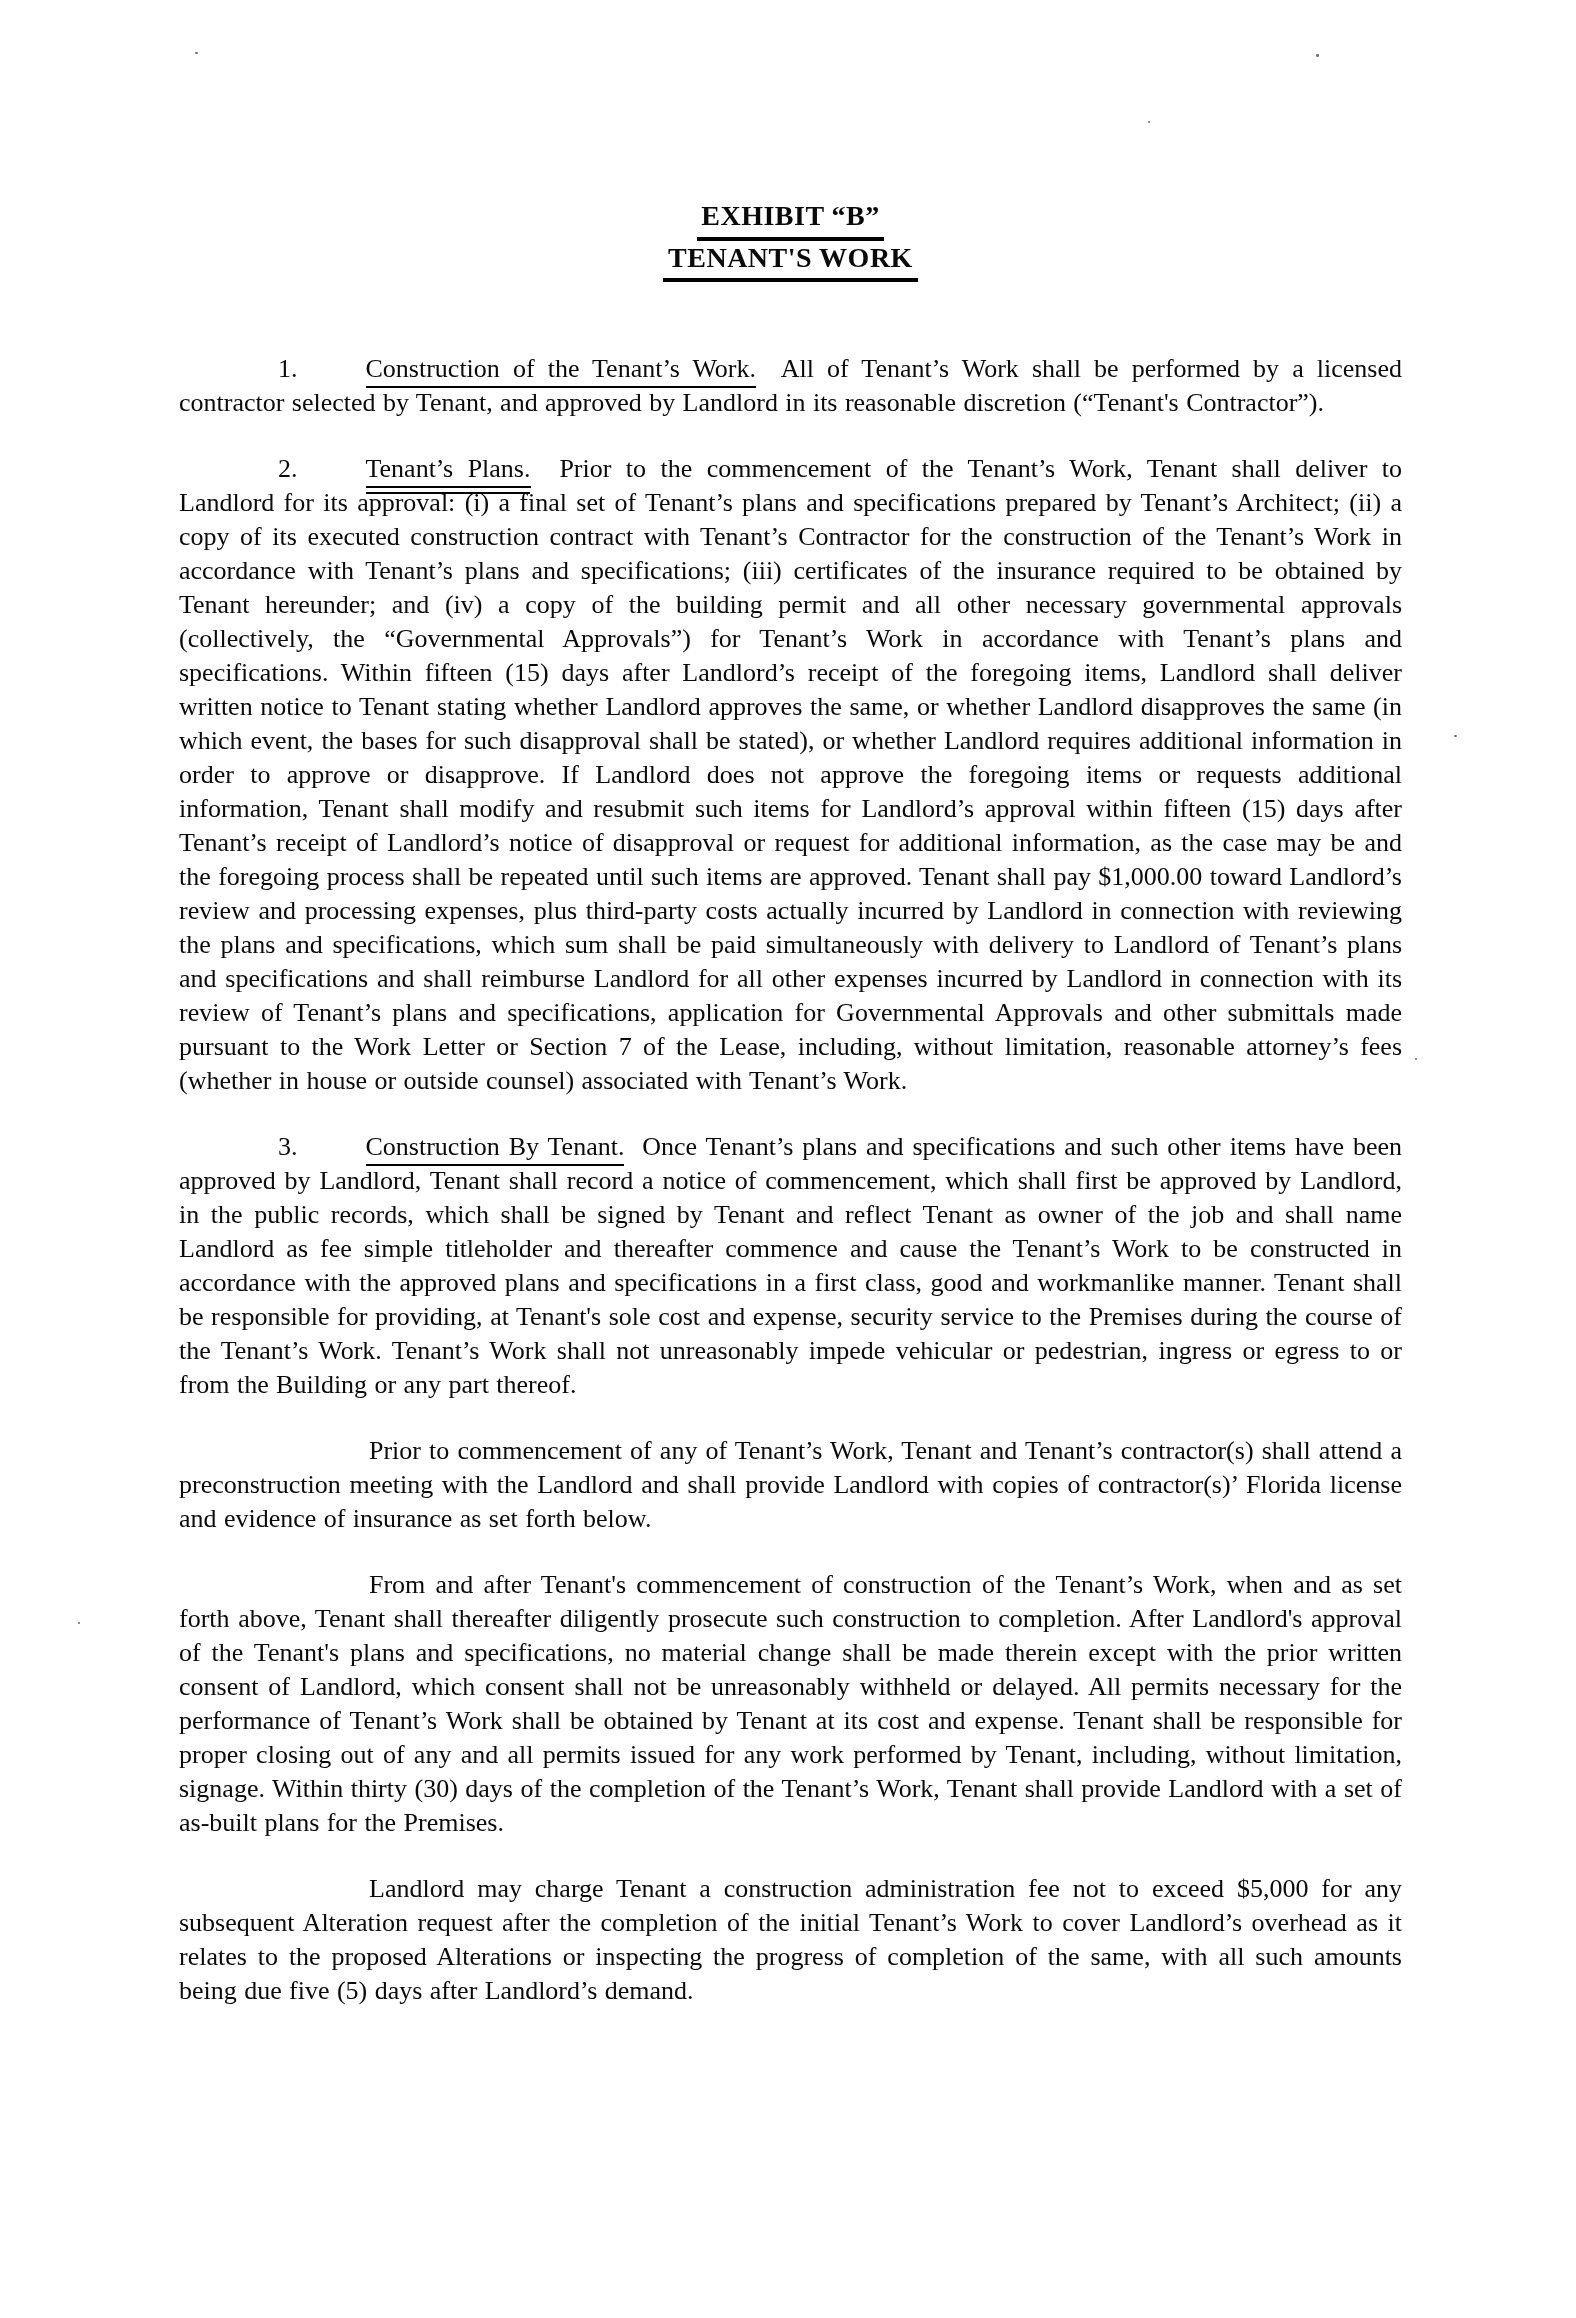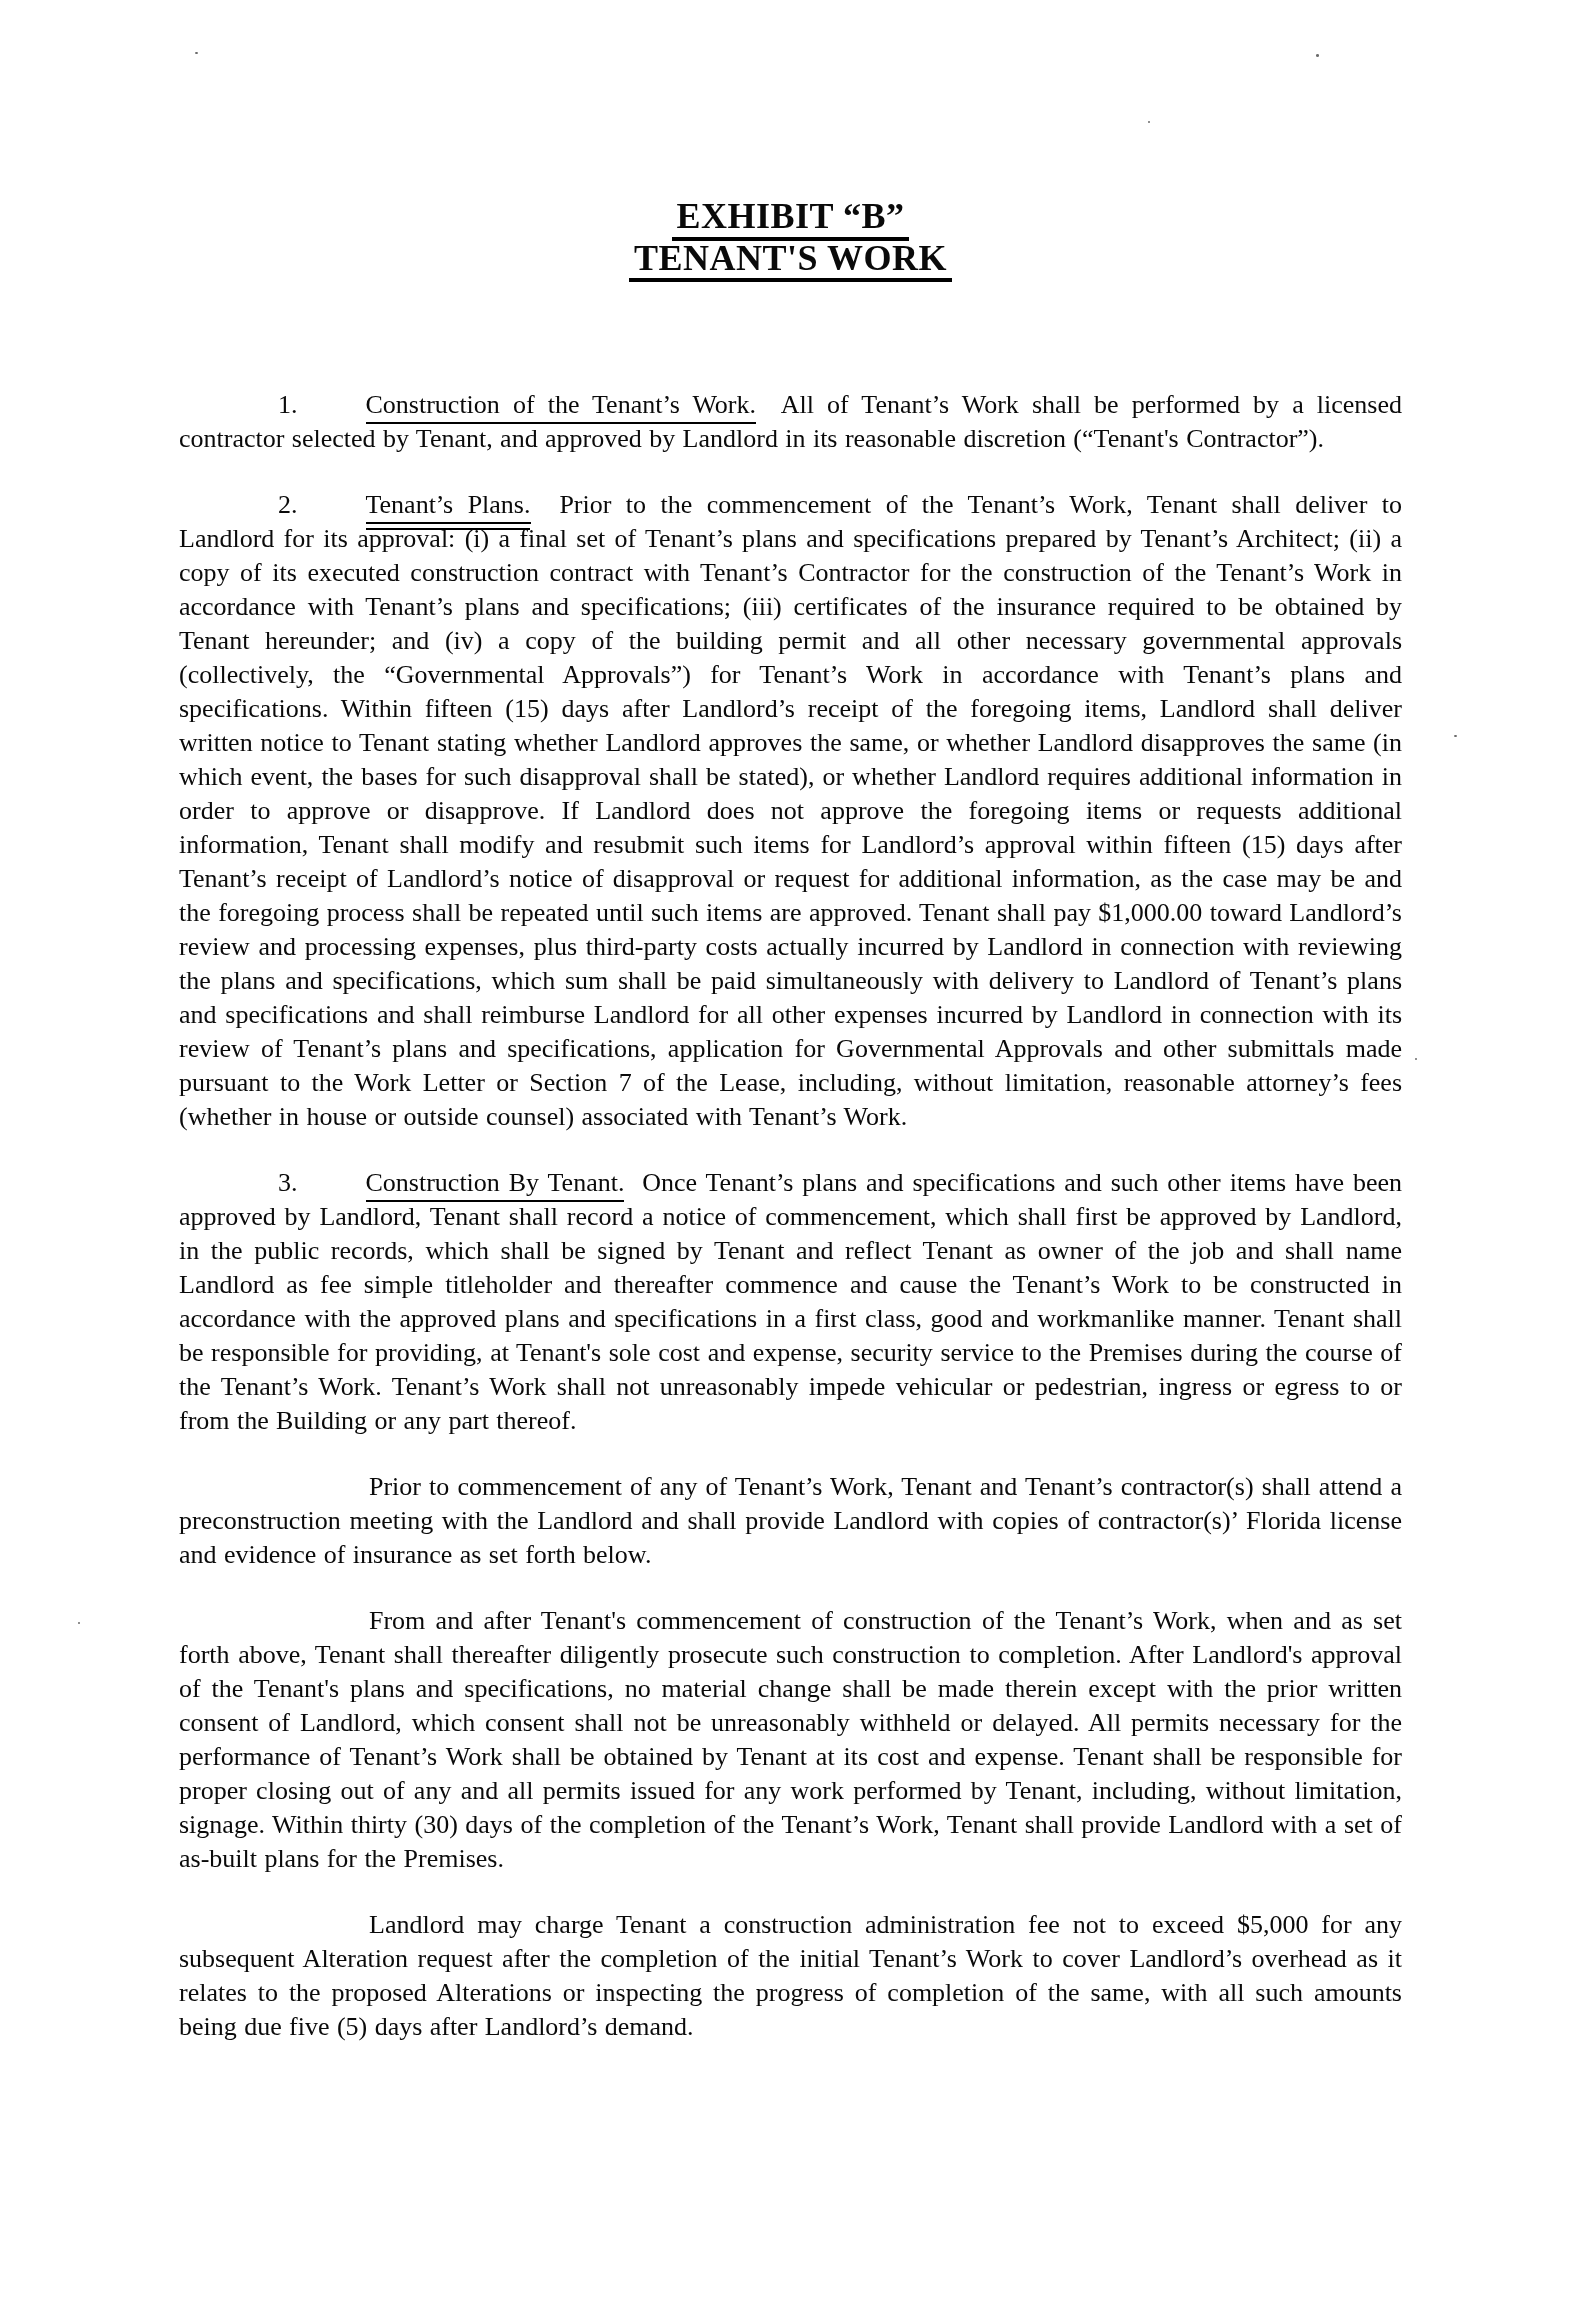--- a/index.html
+++ b/index.html
@@ -15,39 +15,39 @@
   }
   .content {
     position: absolute;
     left: 179px;
     right: 175px;
     top: 199px;
   }
   .title-line {
     text-align: center;
     font-weight: bold;
-    font-size: 36px;
+    font-size: 28px;
     line-height: 34px;
     letter-spacing: 0.5px;
   }
   .title-line + .title-line { }
   .title-underline {
     display: inline-block;
     border-bottom: 4.2px solid #000;
     padding: 0 4.6px 3.7px 4.6px;
   }
   p.body-para {
     margin: 0;
     margin-top: 32px;
     font-size: 26px;
     line-height: 34px;
     text-align: justify;
     word-spacing: 0.9px;
   }
-  p.first-para { margin-top: 106px; }
+  p.first-para { margin-top: 70px; }
   .tab { display: inline-block; height: 0.5px; }
   .t1 { width: 99px; }
   .t2 { width: 68px; }
   .ti { width: 190px; }
   .head {
     border-bottom: 2.8px solid #000;
     padding-bottom: 2.3px;
     white-space: nowrap;
   }
   .head.double { position: relative; }

